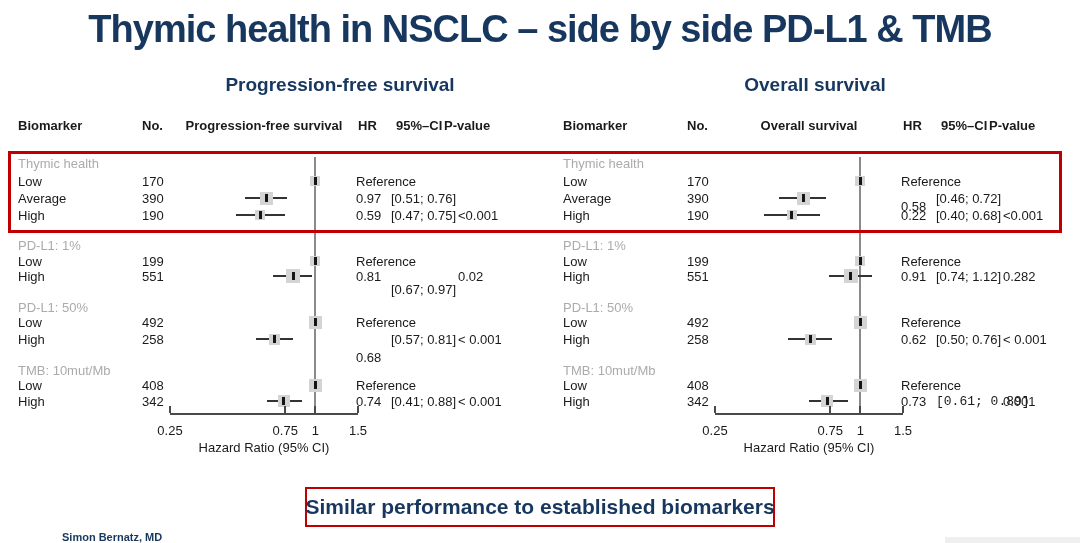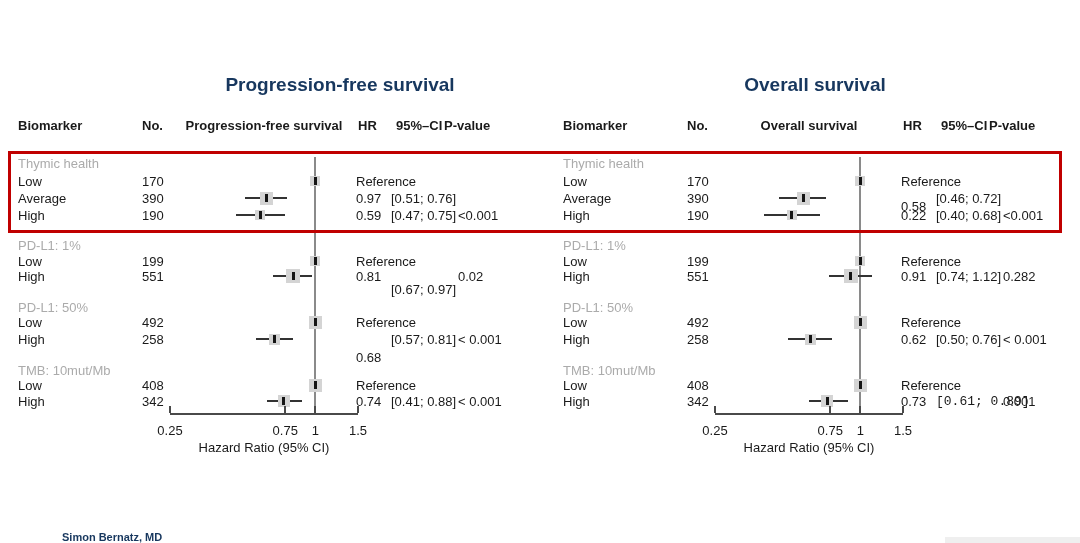--- a/index.html
+++ b/index.html
@@ -48,20 +48,21 @@
     color:#17375e;white-space:nowrap;
   }
   .bottom-right-bar{
     position:absolute;left:945px;top:537px;width:135px;height:6px;background:#efefef;
   }
 </style>
 </head>
 <body>
 
 <div class="slide">
+  <h1 class="page-title">Thymic health in NSCLC – side by side PD-L1 &amp; TMB</h1>
   <div class="subtitle sub-left">Progression-free survival</div>
   <div class="subtitle sub-right">Overall survival</div>
   <div id="plot-0" class="plot">
       <span class="hdr" style="left: 10px; top: 10px;">Biomarker</span>
       <span class="hdr" style="left: 134px; top: 10px;">No.</span>
       <span class="hdr center" style="left: 256px; top: 10px;">Progression-free survival</span>
       <span class="hdr" style="left: 350px; top: 10px;">HR</span>
       <span class="hdr" style="left: 388px; top: 10px;">95%–CI</span>
       <span class="hdr" style="left: 436px; top: 10px;">P-value</span>
       <div class="vline" style="left: 306.457px; top: 42px; width: 2px; height: 256px;"></div>
@@ -215,15 +216,18 @@
       <span class="center" style="left: 162px; top: 315px;">0.25</span>
       <div class="tick" style="left: 276.272px; top: 291px; width: 2px; height: 7px;"></div>
       <span class="center" style="left: 277.272px; top: 315px;">0.75</span>
       <div class="tick" style="left: 306.457px; top: 291px; width: 2px; height: 7px;"></div>
       <span class="center" style="left: 307.457px; top: 315px;">1</span>
       <div class="tick" style="left: 349px; top: 291px; width: 2px; height: 7px;"></div>
       <span class="center" style="left: 350px; top: 315px;">1.5</span>
       <span class="center" style="left: 256px; top: 332px;">Hazard Ratio (95% CI)</span>
     </div>
   <div class="highlight-box"></div>
+  <div class="message-box">
+    <span>Similar performance to established biomarkers</span>
+  </div>
   <div class="author">Simon Bernatz, MD</div>
   <div class="bottom-right-bar"></div>
 </div>
 
 </body></html>

